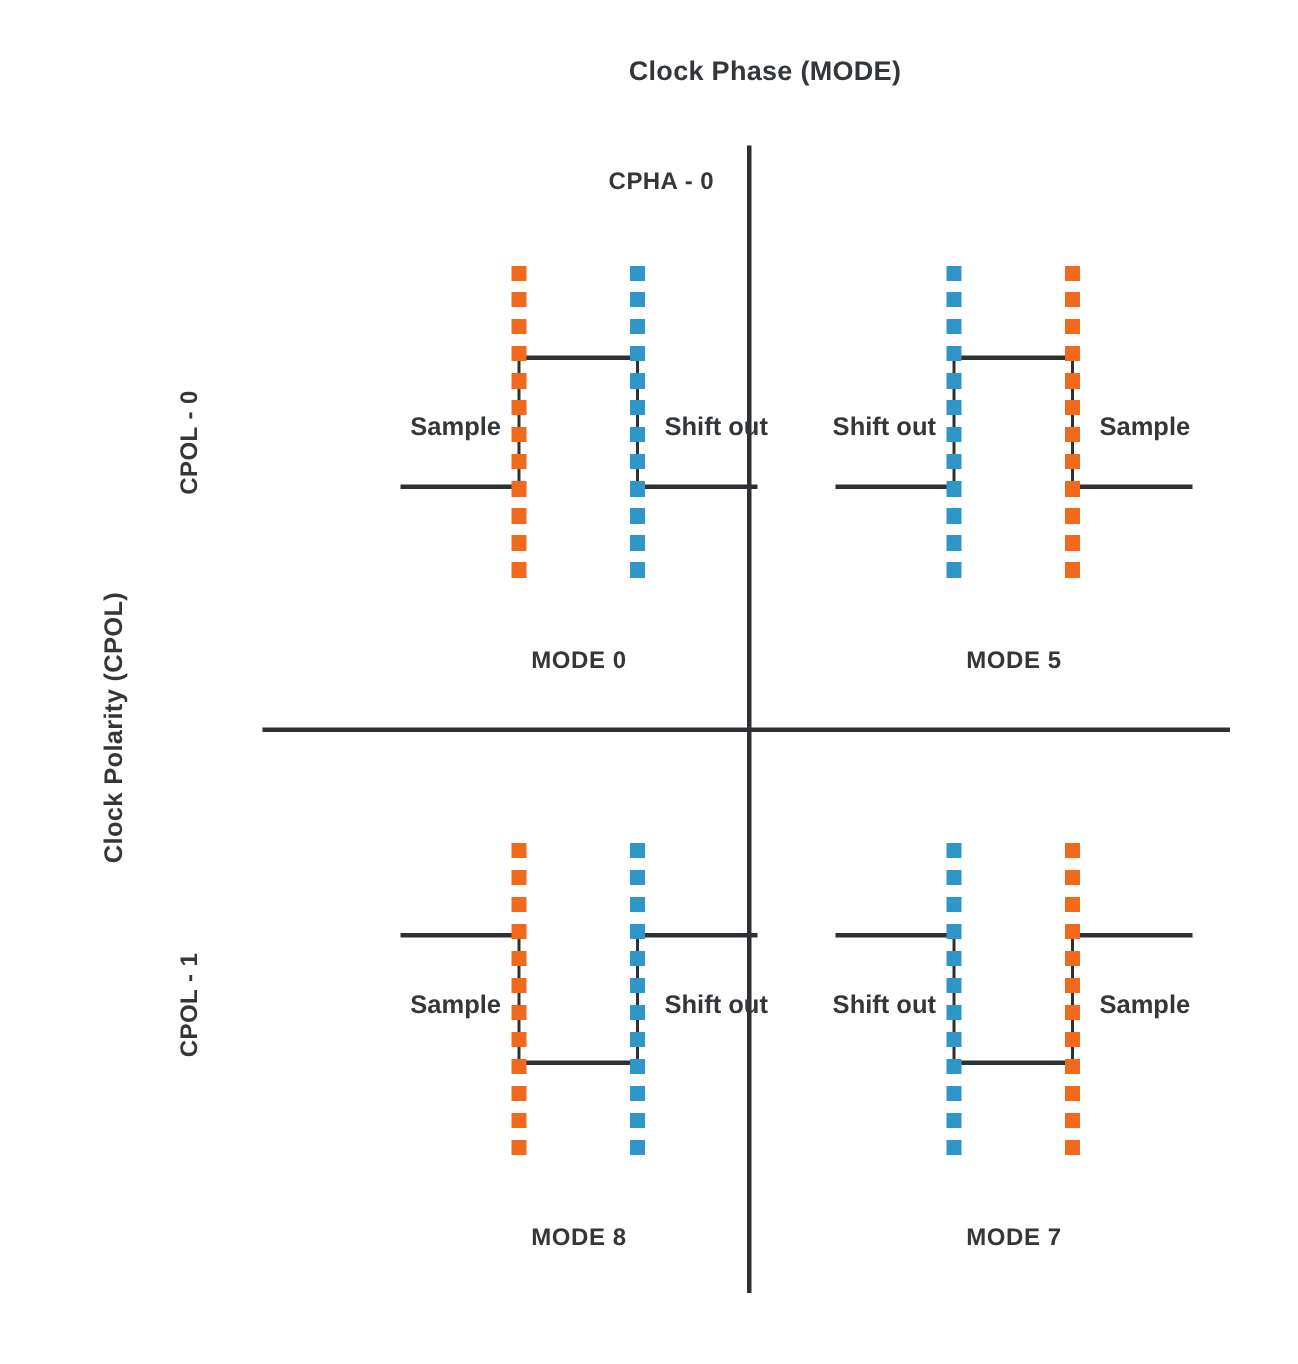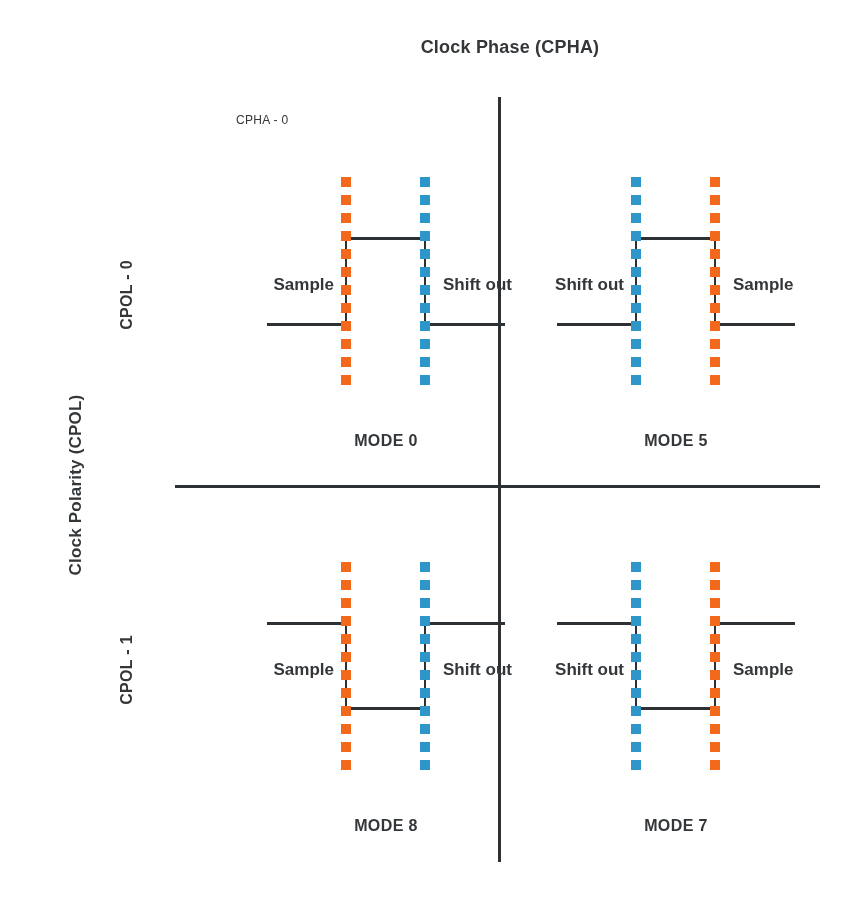--- a/index.html
+++ b/index.html
@@ -13,22 +13,22 @@
 
   
   .divider-v { position: absolute; left: 498px; top: 97px; width: 3px; height: 765px; background: #2e3134; }
   .divider-h { position: absolute; left: 175px; top: 485px; width: 645px; height: 3px; background: #2e3134; }
 
   
   .title { position: absolute; left: 280px; top: 37px; width: 460px; text-align: center;
            font-size: 18px; font-weight: 700; letter-spacing: 0.2px; }
   .side-title { position: absolute; left: -24px; top: 474px; width: 202px; height: 22px; text-align: center;
            font-size: 17px; font-weight: 700; transform: rotate(-90deg); letter-spacing: 0.2px; }
-  .col-header { position: absolute; top: 113px; width: 240px; text-align: left;
-           font-size: 12px; font-weight: 400; letter-spacing: 0.3px; }
+  .col-header { position: absolute; top: 113px; width: 240px; text-align: right;
+           font-size: 16px; font-weight: 700; letter-spacing: 0.3px; }
   .col-0 { left: 236px; } .col-1 { left: 526px; }
   .row-header { position: absolute; left: 68px; width: 120px; height: 20px; text-align: center;
            font-size: 16px; font-weight: 700; transform: rotate(-90deg); letter-spacing: 0.3px; }
   .row-0 { top: 285px; } .row-1 { top: 660px; }
 
   
   .quad { position: absolute; width: 240px; height: 290px; margin-left: 31px; }
   .q0 { left: 236px; top: 177px; }
   .q1 { left: 526px; top: 177px; }
   .q2 { left: 236px; top: 562px; }
@@ -56,21 +56,21 @@
   .lbl-right { left: 176px; text-align: left; }
 
   .mode { position: absolute; left: 0; top: 255px; width: 238px; text-align: center;
           font-size: 16px; font-weight: 700; letter-spacing: 0.4px; }
 </style>
 </head>
 <body>
 
 <div class="canvas">
 
-  <div class="title">Clock Phase (CPHA)</div>
+  <div class="title">Clock Phase (MODE)</div>
   <div class="side-title">Clock Polarity (CPOL)</div>
 
   <div class="divider-v"></div>
   <div class="divider-h"></div>
 
   <div class="col-header col-0">CPHA - 0</div>
   <div class="row-header row-0">CPOL - 0</div>
   <div class="row-header row-1">CPOL - 1</div>
 
   <div class="quad q0 pulse-high">

